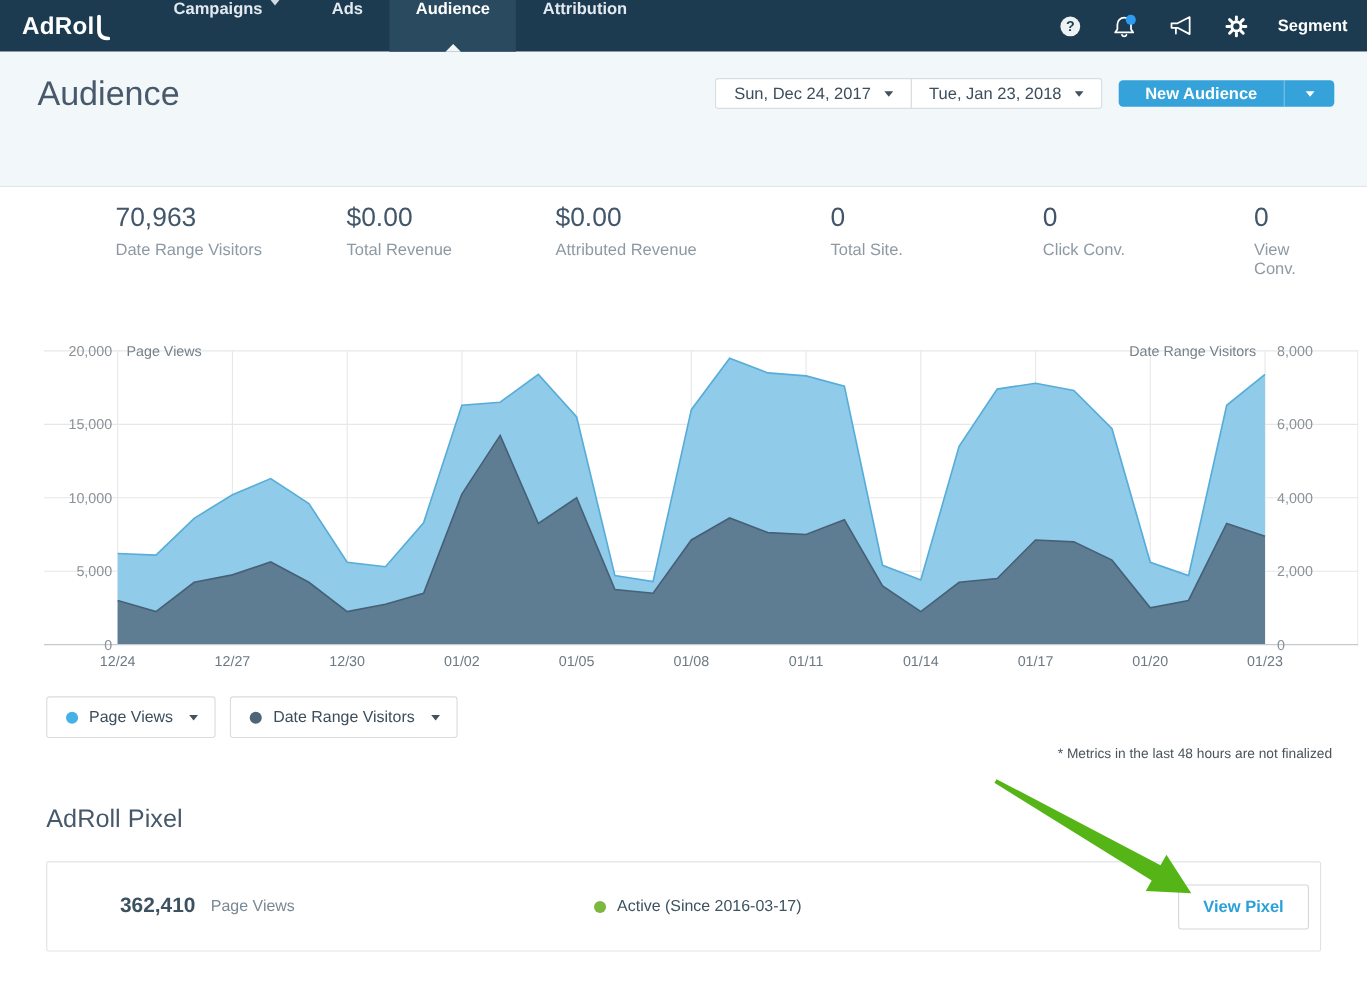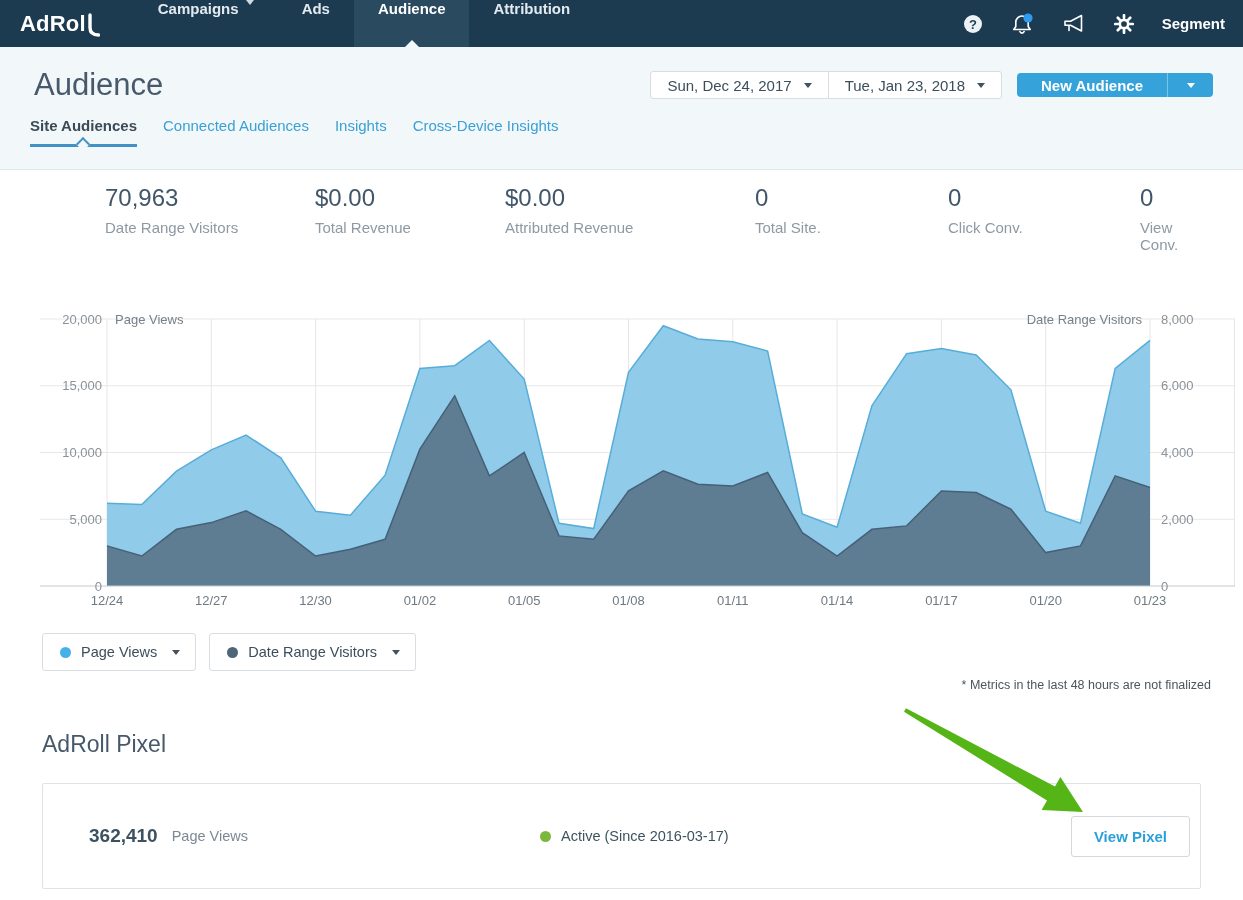--- a/index.html
+++ b/index.html
@@ -66,23 +66,23 @@
   .legend { display:flex; gap:13px; margin:24px 0 0 42px; }
   .legend-box { display:flex; align-items:center; gap:10px; height:38px; padding:0 15px 0 17px;
     background:#fff; border:1px solid #d7dde2; border-radius:3px; font-size:14.5px;
     color:#3c4e5c; cursor:pointer; }
   .dot { width:11px; height:11px; border-radius:50%; display:inline-block; }
   .legend-box .caret-down { color:#44525c; margin-left:5px; }
   .footnote { text-align:right; margin:7px 32px 0 0; font-size:12.5px; color:#4b555c; }
 
   
   .pixel-heading { margin:39px 0 0 42px; font-size:23px; font-weight:400; color:#46596b; }
-  .pixel-card { position:relative; margin:25px 42px 0 42px; height:106px; background:#fff;
+  .pixel-card { position:relative; margin:25px 42px 0 42px; height:82px; background:#fff;
     border:1px solid #dfe3e6; border-radius:2px; display:flex; align-items:center;
-    padding:0 10px 0 46px; }
+    padding:0 10px 0 66px; }
   .pixel-value { font-size:19px; font-weight:600; color:#3d5260; }
   .pixel-label { font-size:14.5px; color:#7b8893; margin-left:14px; }
   .pixel-status { position:absolute; left:497px; display:flex; align-items:center; gap:10px;
     font-size:14.5px; color:#3d5360; }
   .btn-view { margin-left:auto; height:41px; padding:0 22px; background:#fff;
     border:1px solid #d2d8dc; border-radius:3px; font-size:15px; font-weight:600;
     color:#2aa0da; cursor:pointer; font-family:"Liberation Sans",sans-serif; }
 
   .arrow-overlay { position:absolute; left:880px; top:690px; width:230px; height:130px;
     pointer-events:none; z-index:5; }
@@ -156,26 +156,20 @@
         <span>Tue, Jan 23, 2018</span>
         <span class="caret-down"></span>
       </div>
     </div>
     <div class="btn-new">
       <div class="btn-new-main">New Audience</div>
       <div class="btn-new-caret">
         <span class="caret-down" style="color:#fff;"></span>
       </div>
     </div>
-  </div>
-  <div class="tabs">
-    <div class="tab active">Site Audiences</div>
-    <div class="tab">Connected Audiences</div>
-    <div class="tab">Insights</div>
-    <div class="tab">Cross-Device Insights</div>
   </div>
 </section>
 
 <section class="stats">
   <div>
     <div class="stat-value">70,963</div>
     <div class="stat-label">Date Range Visitors</div>
   </div>
   <div>
     <div class="stat-value">$0.00</div>

